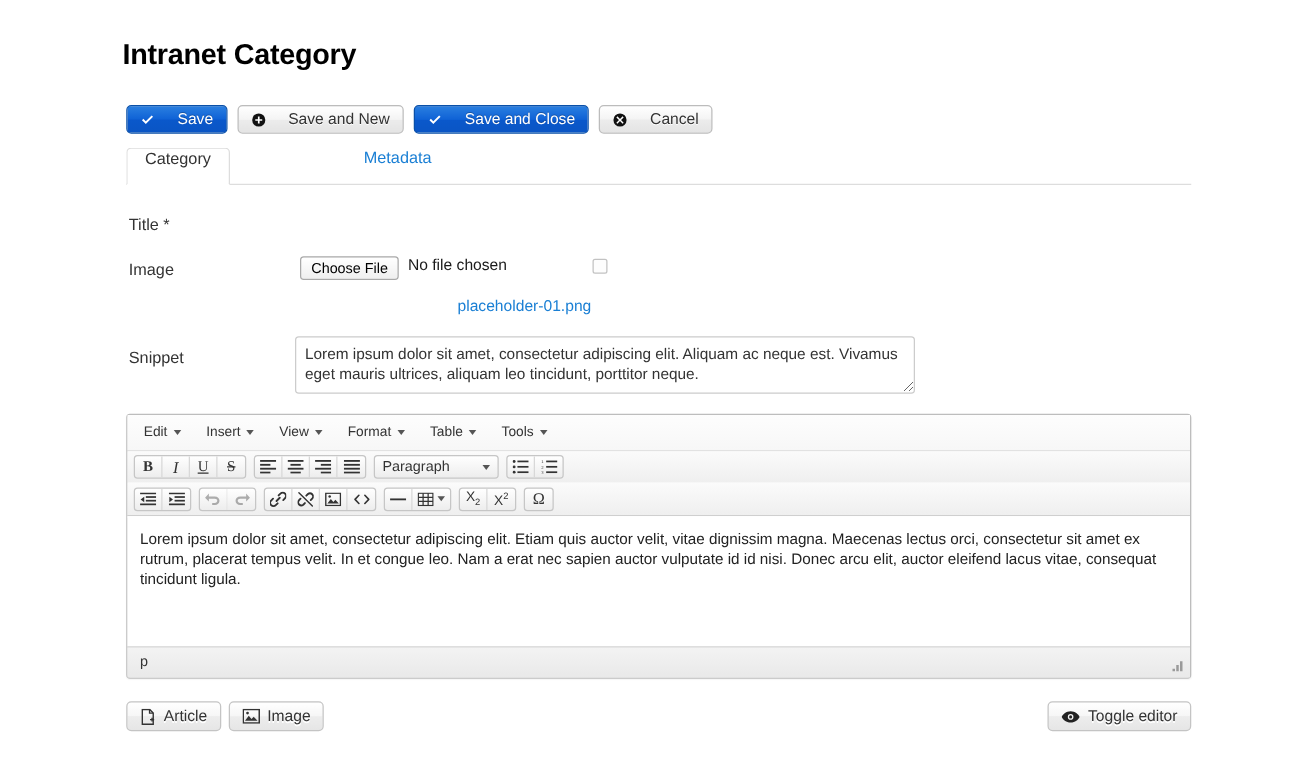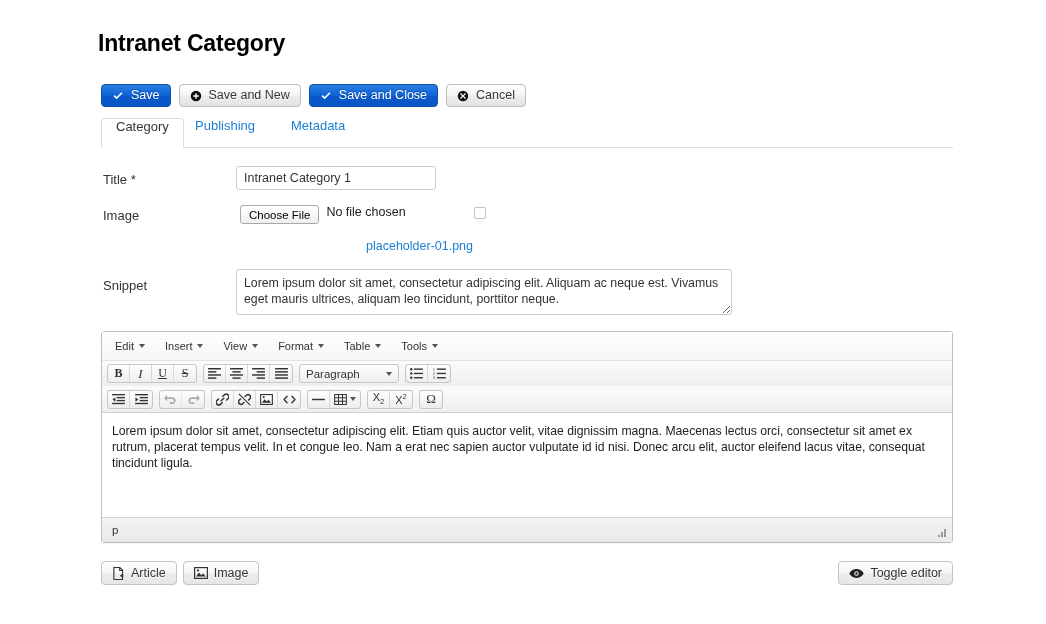--- a/index.html
+++ b/index.html
@@ -23,21 +23,21 @@
     font-weight: bold;
     color: #000000;
     letter-spacing: -0.2px;
   }
 
   
   .btn-bar { position: absolute; left: 101px; top: 84px; display: flex; gap: 8px; }
   .btn {
     display: inline-flex;
     align-items: center;
-    gap: 7px;
+    gap: 18px;
     height: 23px;
     padding: 0 10px;
     font-size: 12.5px;
     border-radius: 4px;
     border: 1px solid #b4b4b4;
     box-sizing: border-box;
     cursor: pointer;
     white-space: nowrap;
     line-height: 1;
   }
@@ -336,32 +336,26 @@
           </svg>
       </span>
       <span>Cancel</span>
     </div>
   </div>
 
   <div class="tabs">
     <div class="tab active" style="left:0;">
       <span>Category</span>
     </div>
-    <div class="tab" style="left:80px;">
-      <span>Publishing</span>
-    </div>
     <div class="tab" style="left:176px;">
       <span>Metadata</span>
     </div>
   </div>
 
   <div class="lbl" style="left:103px; top:172px;">Title *</div>
-  <div class="ctrl" style="left:236px; top:166px;">
-    <input class="text-input" type="text" value="Intranet Category 1" style="">
-  </div>
 
   <div class="lbl" style="left:103px; top:208px;">Image</div>
   <div class="ctrl file-row" style="left:240px; top:205px; width:250px;">
     <span class="file-btn">Choose File</span>
     <span class="file-name">No file chosen</span>
   </div>
   <div class="ctrl" style="left:474px; top:207px;">
     <div class="chk"></div>
   </div>
 

